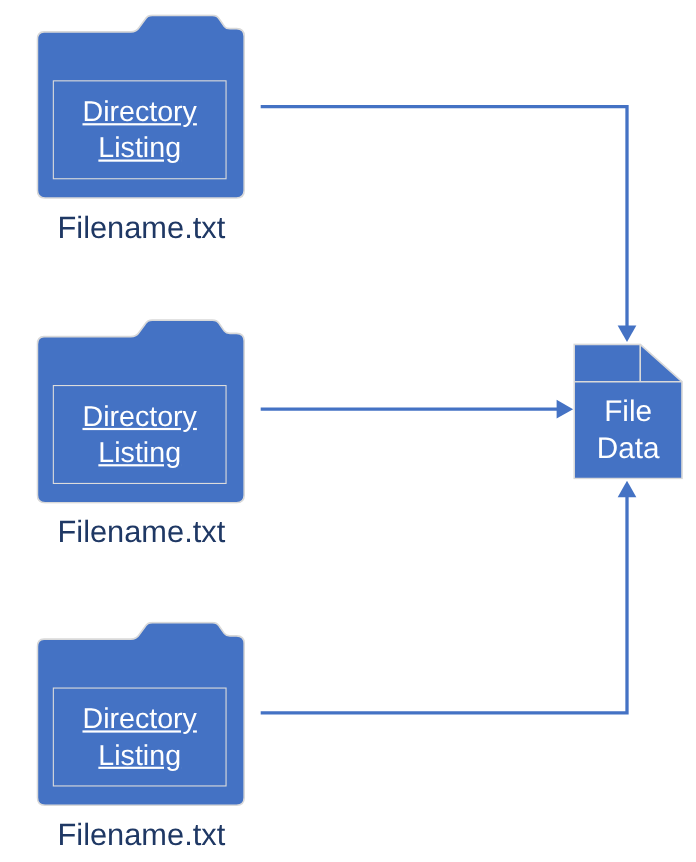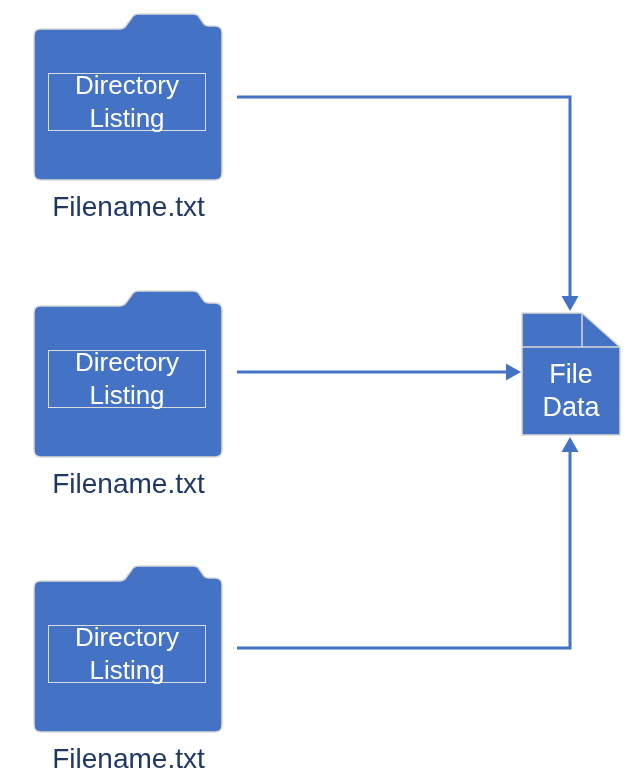--- a/index.html
+++ b/index.html
@@ -16,27 +16,27 @@
   .arrow-head { fill: var(--arrow); stroke: none; }
 
   .folder-group { position: absolute; left: 33px; width: 191px; height: 218px; }
   .folder-svg { position: absolute; left: 0; top: 0; }
   .shape { fill: var(--shape-fill); stroke: var(--shape-outline); stroke-width: 1.5; }
   .foldline { fill: none; stroke: var(--shape-outline); stroke-width: 1.5; }
 
   .inner-box {
     position: absolute;
     left: 15px; top: 60px;
-    width: 158px; height: 58px;
+    width: 158px; height: 90px;
     box-sizing: border-box;
     border: 1.5px solid var(--inner-border);
     display: flex; align-items: center; justify-content: center;
     text-align: center;
     color: var(--shape-text);
-    font-size: 26px; line-height: 33px;
+    font-size: 26px; line-height: 33px; text-decoration: underline;
   }
   .folder-caption {
     position: absolute;
     left: 0; top: 181px;
     width: 191px;
     text-align: center;
     color: var(--caption-text);
     font-size: 28px; line-height: 26px;
   }
 

